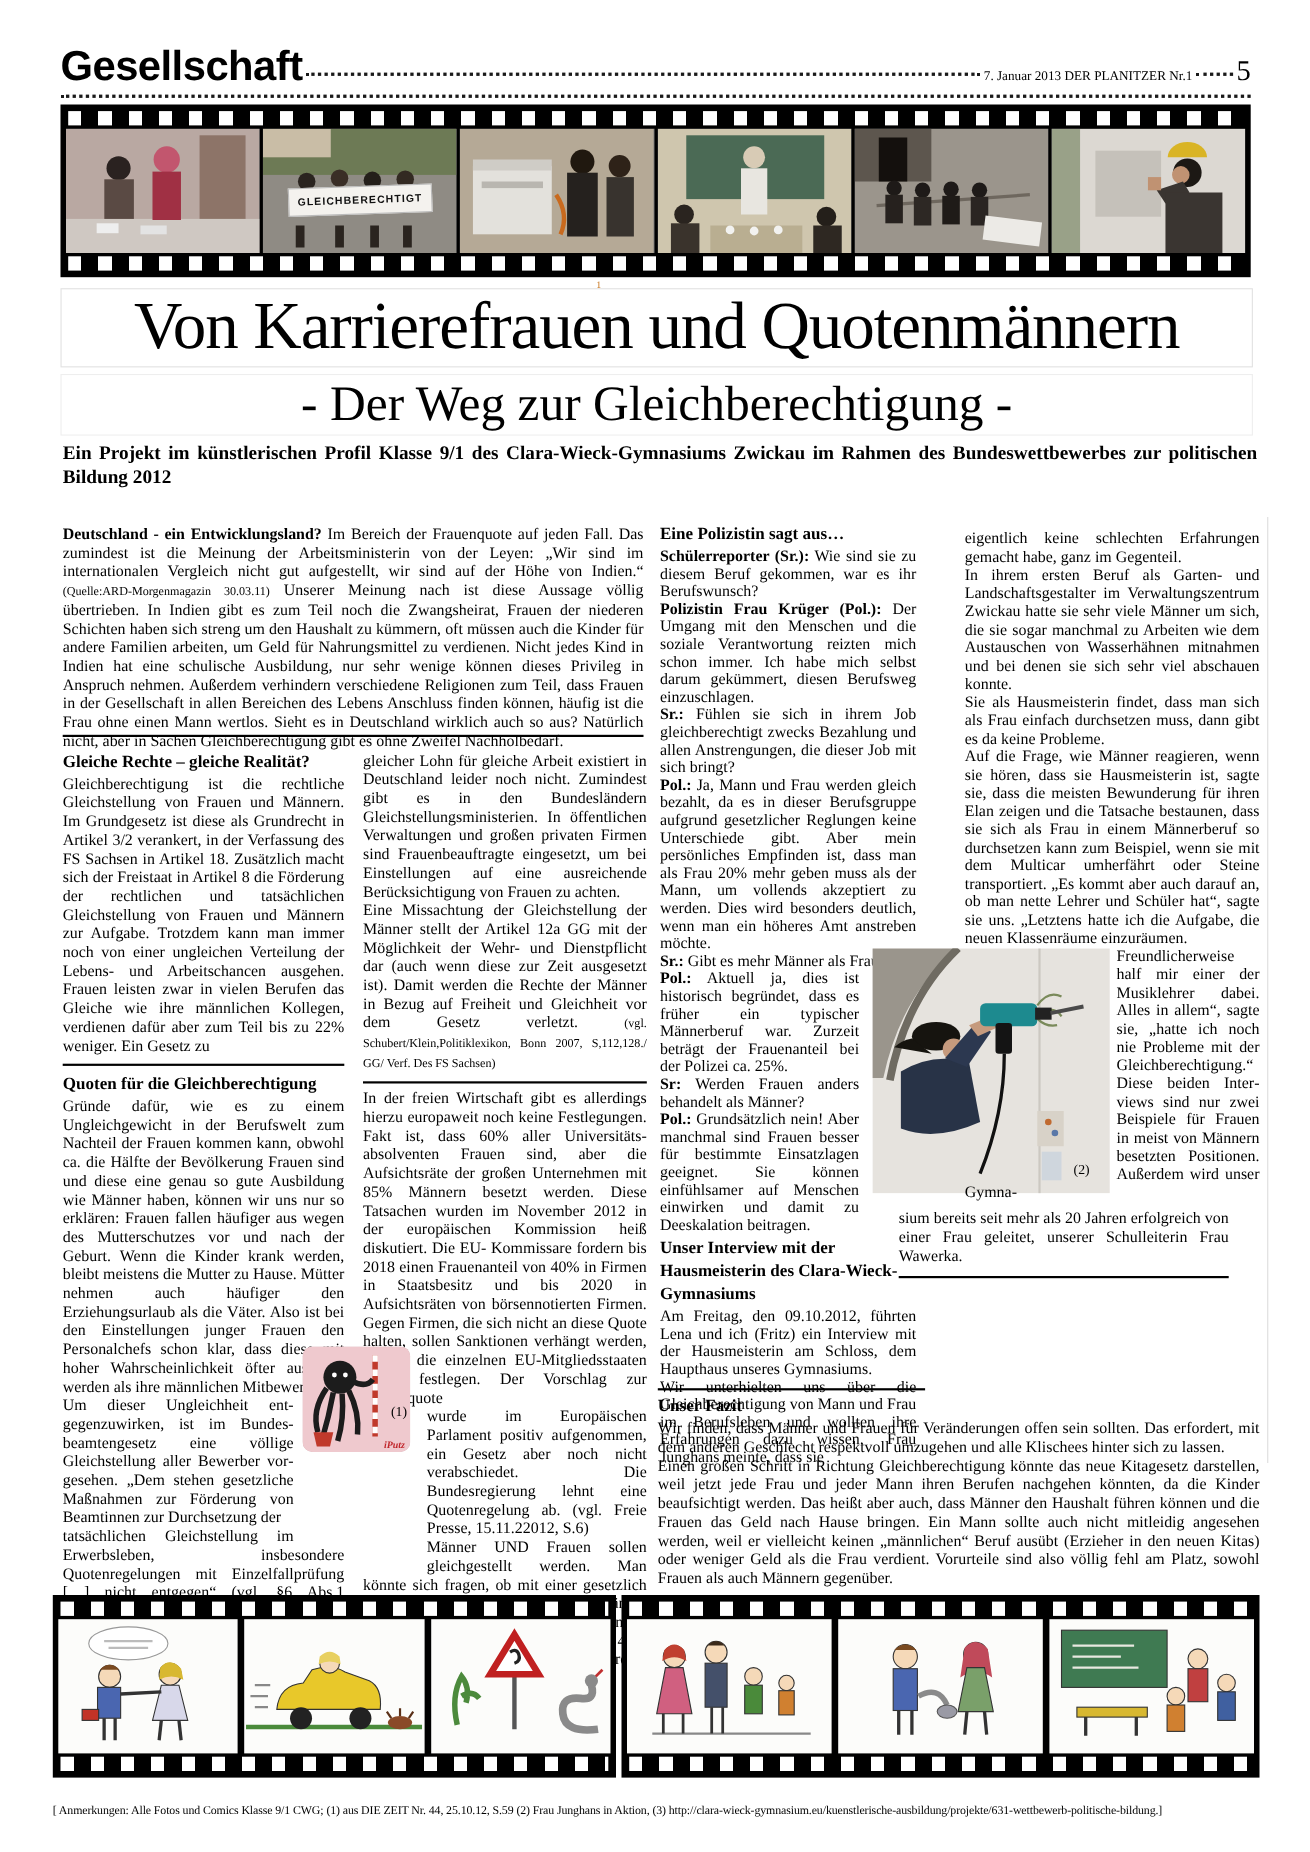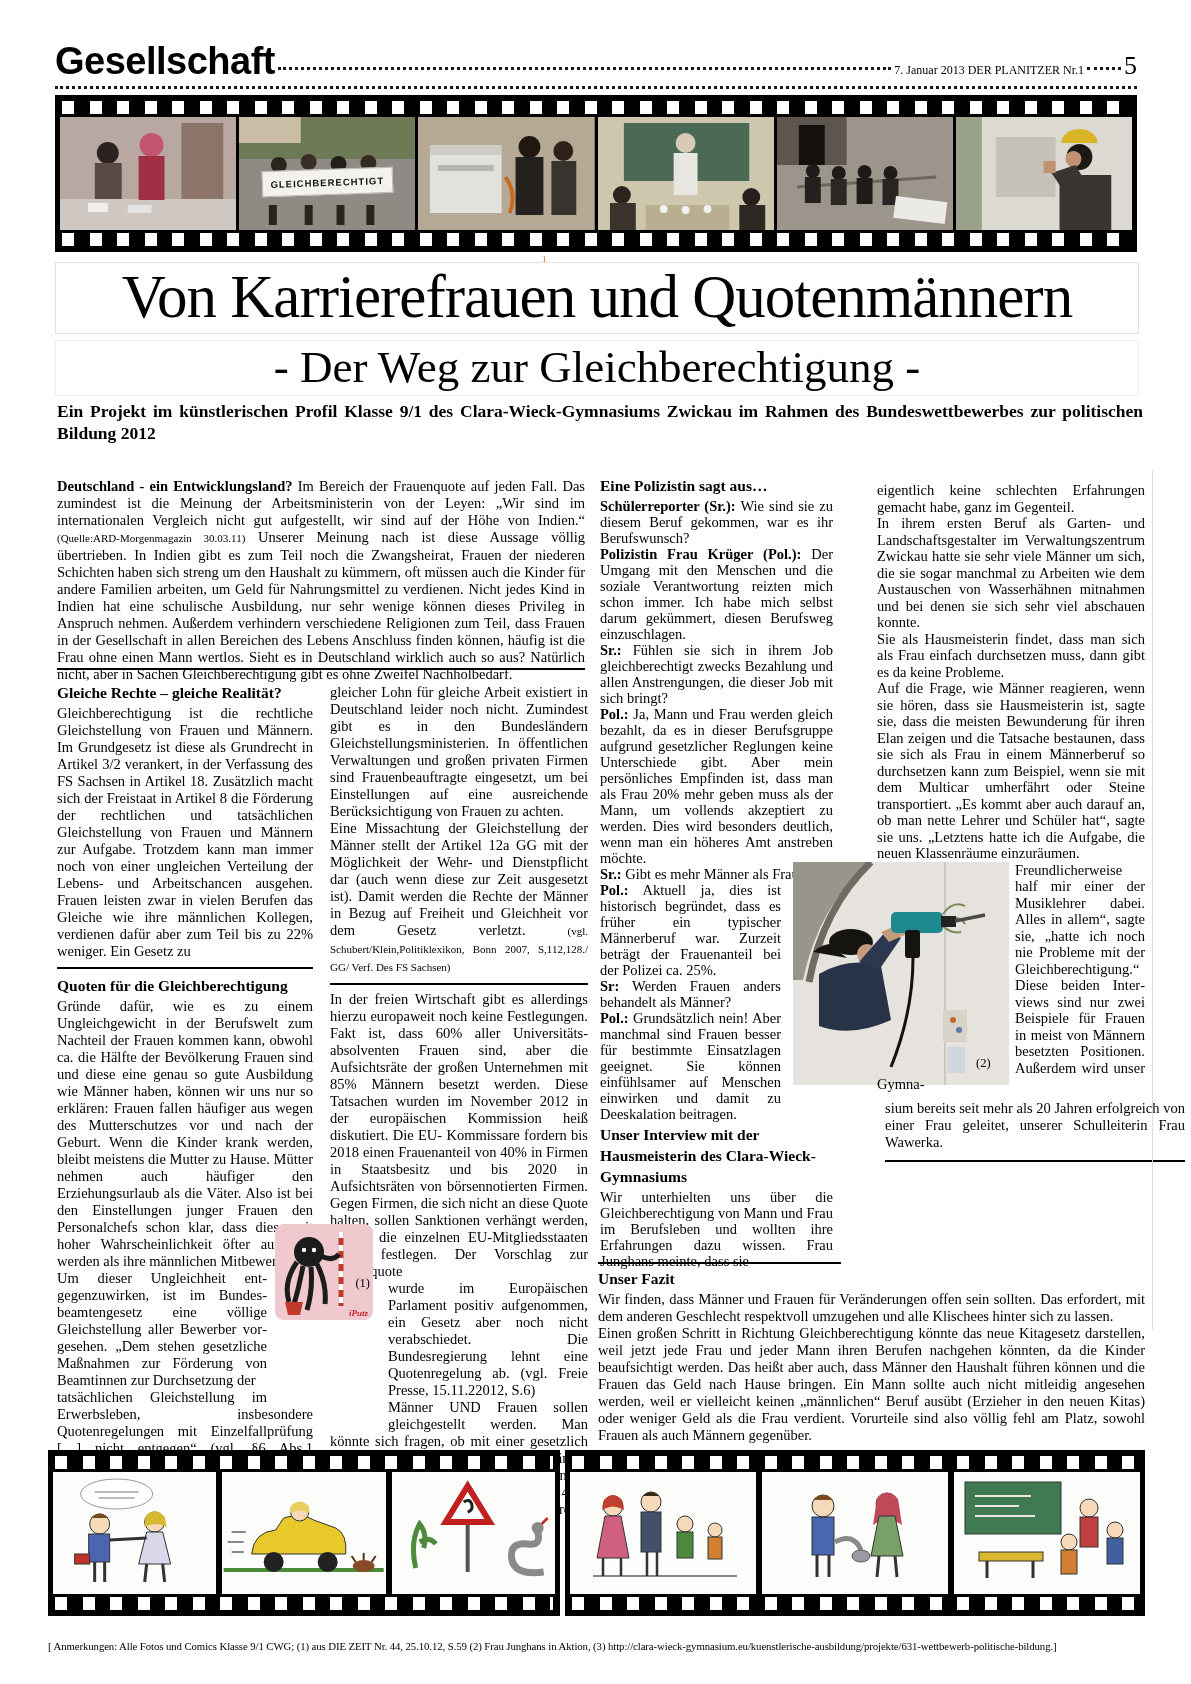--- a/index.html
+++ b/index.html
@@ -215,20 +215,21 @@
     <p><b>Schülerreporter (Sr.):</b><span> Wie sind sie zu diesem Beruf gekommen, war es ihr Berufswunsch?</span></p>
     <p><b>Polizistin Frau Krüger (Pol.):</b><span> Der Umgang mit den Menschen und die soziale Verantwortung reizten mich schon immer. Ich habe mich selbst darum gekümmert, diesen Berufsweg einzuschlagen.</span></p>
     <p><b>Sr.:</b><span> Fühlen sie sich in ihrem Job gleichberechtigt zwecks Bezahlung und allen Anstrengungen, die dieser Job mit sich bringt?</span></p>
     <p><b>Pol.:</b><span> Ja, Mann und Frau werden gleich bezahlt, da es in dieser Berufsgruppe aufgrund gesetzlicher Reglungen keine Unterschiede gibt. Aber mein persönliches Empfinden ist, dass man als Frau 20% mehr geben muss als der Mann, um vollends akzeptiert zu werden. Dies wird besonders deutlich, wenn man ein höheres Amt anstreben möchte.</span></p>
     <p><b>Sr.:</b><span> Gibt es mehr Männer als Frauen?</span></p>
     <div class="spacer-r" style="width:52px;height:210px;"></div>
     <p><b>Pol.:</b><span> Aktuell ja, dies ist historisch begründet, dass es früher ein typischer Männerberuf war. Zurzeit beträgt der Frauenanteil bei der Polizei ca. 25%.</span></p>
     <p><b>Sr:</b><span> Werden Frauen anders behandelt als Männer?</span></p>
     <p><b>Pol.:</b><span> Grundsätzlich nein! Aber manchmal sind Frauen besser für bestimmte Einsatzlagen geeignet. Sie können einfühlsamer auf Menschen einwirken und damit zu Deeskalation bei­tragen.</span></p>
     <h3 class="h-sec clr" style="margin-top:2px;">Unser Interview mit der Hausmeisterin des Clara-Wieck-Gymnasiums</h3>
+    <p>Am Freitag, den 09.10.2012, führten Lena und ich (Fritz) ein Interview mit der Hausmeisterin am Schloss, dem Haupthaus unseres Gymnasiums.</p>
     <p>Wir unterhielten uns über die Gleichberechtigung von Mann und Frau im Berufsleben und wollten ihre Erfahrungen dazu wissen. Frau Junghans meinte, dass sie</p>
   </div>
 
   <div class="abs" style="left:793px;top:862px;width:216px;height:223px;overflow:hidden;">
     <svg viewBox="0 0 216 223" width="216" height="223">
       <rect width="216" height="223" fill="#e6e3de"></rect>
       <path d="M0 0 H78 Q26 42 10 118 L0 118 Z" fill="#9a958c"></path>
       <path d="M78 0 Q30 46 16 120" stroke="#6f6b62" stroke-width="7" fill="none"></path>
       <line x1="152" y1="0" x2="152" y2="223" stroke="#ccc8c1" stroke-width="2"></line>
       <path d="M150 52 q10 -14 22 -8 M152 58 q14 -6 20 4 M150 64 q8 8 18 6" stroke="#7a8a5a" stroke-width="2" fill="none"></path>
@@ -254,21 +255,21 @@
   <div class="abs body" style="left:877px;top:482px;width:268px;line-height:16.5px;">
     <p>eigentlich keine schlechten Erfahrungen gemacht habe, ganz im Gegenteil.</p>
     <p>In ihrem ersten Beruf als Garten- und Landschaftsgestalter  im Verwaltungszentrum Zwickau hatte sie sehr viele Männer um sich, die sie sogar manchmal zu Arbeiten wie dem Austauschen von Wasserhähnen mitnahmen und bei denen sie sich sehr viel abschauen konnte.</p>
     <p>Sie als Hausmeisterin findet, dass man sich als Frau einfach durchsetzen muss, dann gibt es da keine Probleme.</p>
     <p>Auf die Frage, wie Männer reagieren, wenn sie hören, dass sie Hausmeisterin ist, sagte sie, dass die meisten Bewunderung für ihren Elan zeigen  und die Tatsache bestaunen, dass sie sich als Frau in einem Männerberuf so durchsetzen kann zum Beispiel, wenn sie mit dem Multicar  umherfährt oder Steine transportiert. „Es kommt aber auch darauf an, ob man nette Lehrer und Schüler hat“, sagte sie uns. „Letztens hatte ich die Aufgabe, die neuen Klassenräume einzuräumen.</p>
     <div class="spacer-l" style="width:138px;height:212px;"></div>
     <p>Freundlicherweise half mir einer der Musiklehrer dabei. Alles in allem“, sagte sie, „hatte ich noch nie Probleme mit der Gleichberechtigung.“</p>
     <p>Diese beiden Inter­views sind nur zwei Beispiele für Frauen in meist von Män­nern besetzten Posi­tionen. Außerdem wird unser Gymna-</p>
   </div>
 
-  <div class="abs body" style="left:885px;top:1100px;width:300px;">
+  <div class="abs body" style="left:817px;top:1100px;width:300px;">
     <p>sium  bereits seit mehr als 20 Jahren erfolgreich von einer Frau geleitet, unserer Schulleiterin Frau Wawerka.</p>
     <div class="rule" style="margin-top:9px;"></div>
   </div>
 
   <div class="abs body" style="left:598px;top:1262px;width:547px;">
     <div style="width:243px;border-top:2px solid #000;"></div>
     <h3 class="h-sec" style="margin-top:4px;">Unser Fazit</h3>
     <p>Wir finden, dass Männer und Frauen für Veränderungen offen sein sollten. Das erfordert, mit dem anderen Geschlecht respektvoll umzugehen und alle Klischees hinter sich zu lassen.</p>
     <p>Einen großen Schritt in Richtung Gleichberechtigung könnte das neue Kitagesetz darstellen, weil jetzt jede Frau und jeder Mann ihren Berufen nachgehen könnten, da die Kinder beaufsichtigt werden. Das heißt aber auch, dass Männer den Haushalt führen können und die Frauen das Geld nach Hause bringen. Ein Mann sollte auch nicht mitleidig angesehen werden, weil er vielleicht keinen „männlichen“ Beruf ausübt (Erzieher in den neuen Kitas) oder weniger Geld als die Frau verdient. Vorurteile sind also völlig fehl am Platz, sowohl Frauen als auch Männern gegenüber.</p>
   </div>

